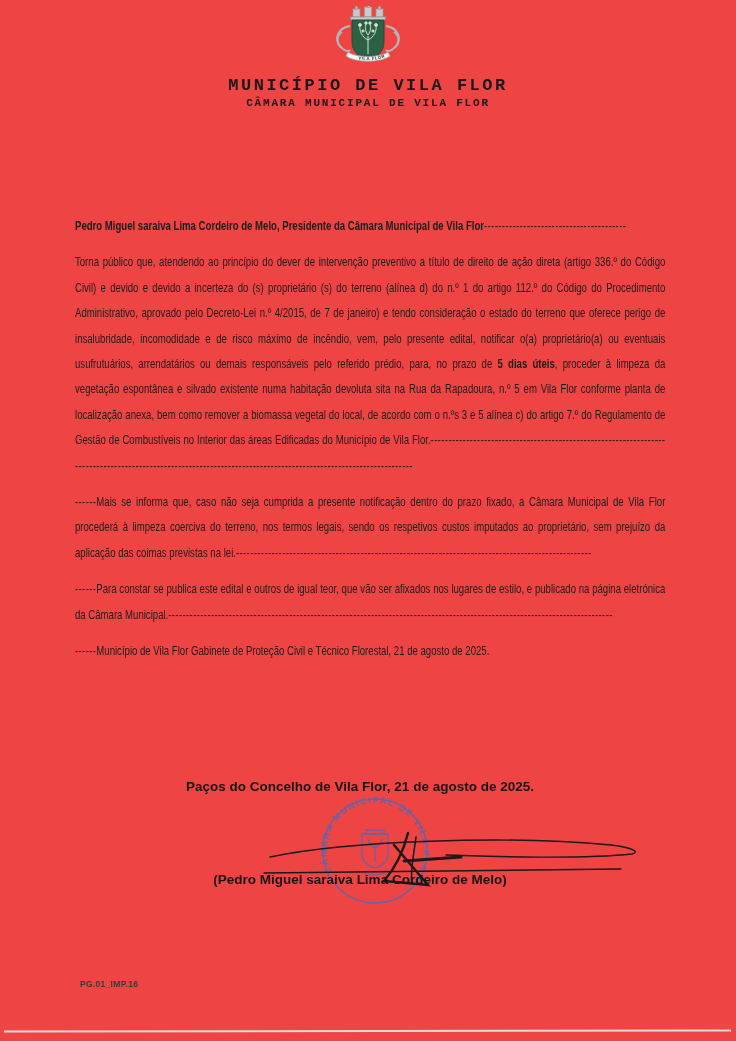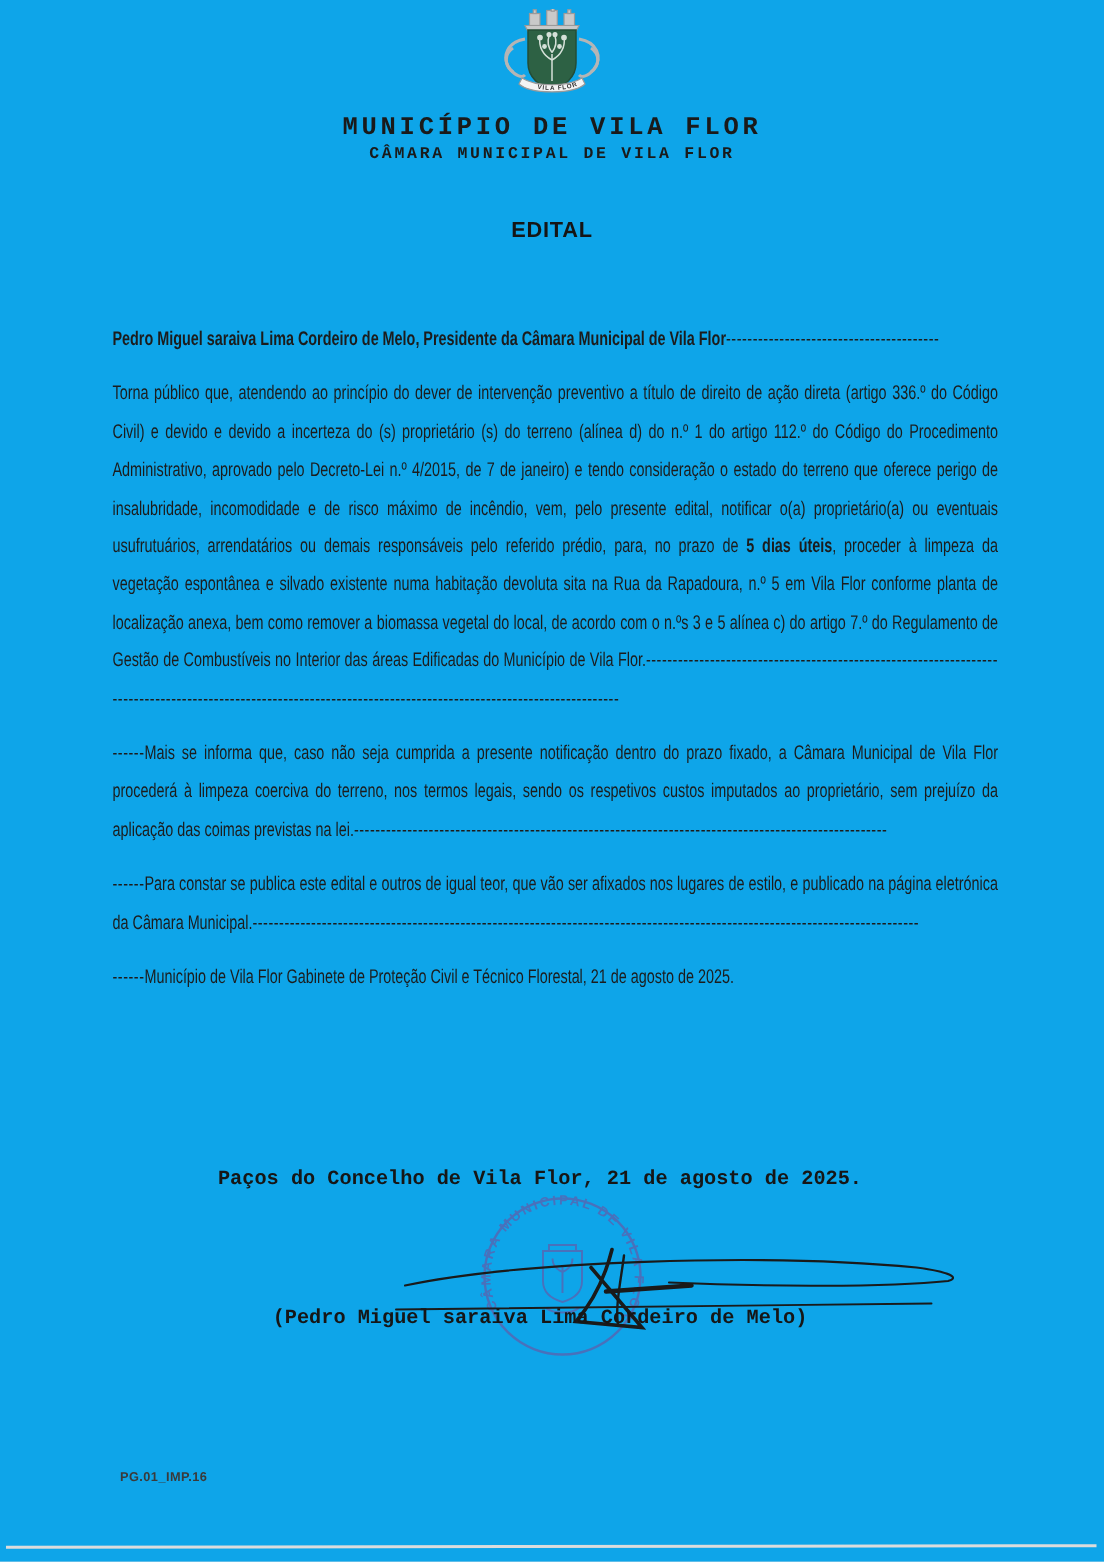--- a/index.html
+++ b/index.html
@@ -5,21 +5,21 @@
   html,body{margin:0;padding:0;}
   body{
     width:736px;height:1041px;
     background:#e9e9e9;
     font-family:"Liberation Sans",sans-serif;
     -webkit-font-smoothing:antialiased;
   }
   .page{
     position:relative;
     width:736px;height:1041px;
-    background:#0ea5e9;
+    background:#ef4444;
     overflow:hidden;
     color:#1f1f1f;
   }
   
   .crest{
     position:absolute;top:6px;left:50%;transform:translateX(-50%);
     width:92px;height:62px;
   }
   
   .muni-title{
@@ -51,21 +51,21 @@
     font-size:13.2px;line-height:25.4px;
     text-align:justify;
     color:#1c1c1c;
   }
   .body-block p{margin:0 0 11px 0;}
   .b{font-weight:700;}
   .dashes{letter-spacing:.5px;}
   
   .sig-line{
     position:absolute;left:0;width:720px;text-align:center;
-    font-weight:700;font-size:13.5px;color:#161616;z-index:3;font-family:Liberation Mono, monospace;
+    font-weight:700;font-size:13.5px;color:#161616;z-index:3;
   }
   .place-date{top:779px;}
   .president{top:812px;}
   .sig-name{top:872px;}
   .stamp{
     position:absolute;left:320px;top:796px;width:110px;height:110px;
     z-index:1;opacity:.85;
   }
   .signature-svg{
     position:absolute;left:256px;top:827px;width:395px;height:68px;
@@ -124,21 +124,20 @@
     <path d="M24 50 C32 57 60 57 68 50 L66 46 C57 52 35 52 26 46 Z" fill="#f4f4f4" stroke="#9a9a9a" stroke-width="0.8"></path>
     <path id="bannerPath" d="M29 51 C37 55 55 55 63 51" fill="none" stroke="none"></path>
     <text font-size="4.2" font-weight="bold" fill="#333" letter-spacing="0.6" font-family="Liberation Sans, sans-serif">
       <textPath href="#bannerPath" startOffset="22%">VILA FLOR</textPath>
     </text>
   </svg>
 
   <div class="muni-title">MUNICÍPIO DE VILA FLOR</div>
   <div class="council-title">CÂMARA MUNICIPAL DE VILA FLOR</div>
 
-  <div class="edital-title">EDITAL</div>
 
   <div class="body-block">
     <p><span class="b">Pedro Miguel saraiva Lima Cordeiro de Melo, Presidente da Câmara Municipal de Vila Flor</span><span class="dashes">----------------------------------------</span></p>
     <p><span>Torna público que, atendendo ao princípio do dever de intervenção preventivo a título de direito de ação direta (artigo 336.º do Código Civil) e devido e devido a incerteza do (s) proprietário (s) do terreno (alínea d) do n.º 1 do artigo 112.º do Código do Procedimento Administrativo, aprovado pelo Decreto-Lei n.º 4/2015, de 7 de janeiro) e tendo consideração o estado do terreno que oferece perigo de insalubridade, incomodidade e de risco máximo de incêndio, vem, pelo presente edital, notificar o(a) proprietário(a) ou eventuais usufrutuários, arrendatários ou demais responsáveis pelo referido prédio, para, no prazo de </span><span class="b">5 dias úteis</span><span>, proceder à limpeza da vegetação espontânea e silvado existente numa habitação devoluta sita na Rua da Rapadoura, n.º 5 em Vila Flor conforme planta de localização anexa, bem como remover a biomassa vegetal do local, de acordo com o n.ºs 3 e 5 alínea c) do artigo 7.º do Regulamento de Gestão de Combustíveis no Interior das áreas Edificadas do Município de Vila Flor.</span><span class="dashes">-----------------------------------------------------------------------------------------------------------------------------------------------------------------</span></p>
     <p><span class="dashes">------</span><span>Mais se informa que, caso não seja cumprida a presente notificação dentro do prazo fixado, a Câmara Municipal de Vila Flor procederá à limpeza coerciva do terreno, nos termos legais, sendo os respetivos custos imputados ao proprietário, sem prejuízo da aplicação das coimas previstas na lei.</span><span class="dashes">----------------------------------------------------------------------------------------------------</span></p>
     <p><span class="dashes">------</span><span>Para constar se publica este edital e outros de igual teor, que vão ser afixados nos lugares de estilo, e publicado na página eletrónica da Câmara Municipal.</span><span class="dashes">-----------------------------------------------------------------------------------------------------------------------------</span></p>
     <p><span class="dashes">------</span><span>Município de Vila Flor Gabinete de Proteção Civil e Técnico Florestal, 21 de agosto de 2025.</span></p>
   </div>
 
   <div class="sig-line place-date">Paços do Concelho de Vila Flor, 21 de agosto de 2025.</div>

